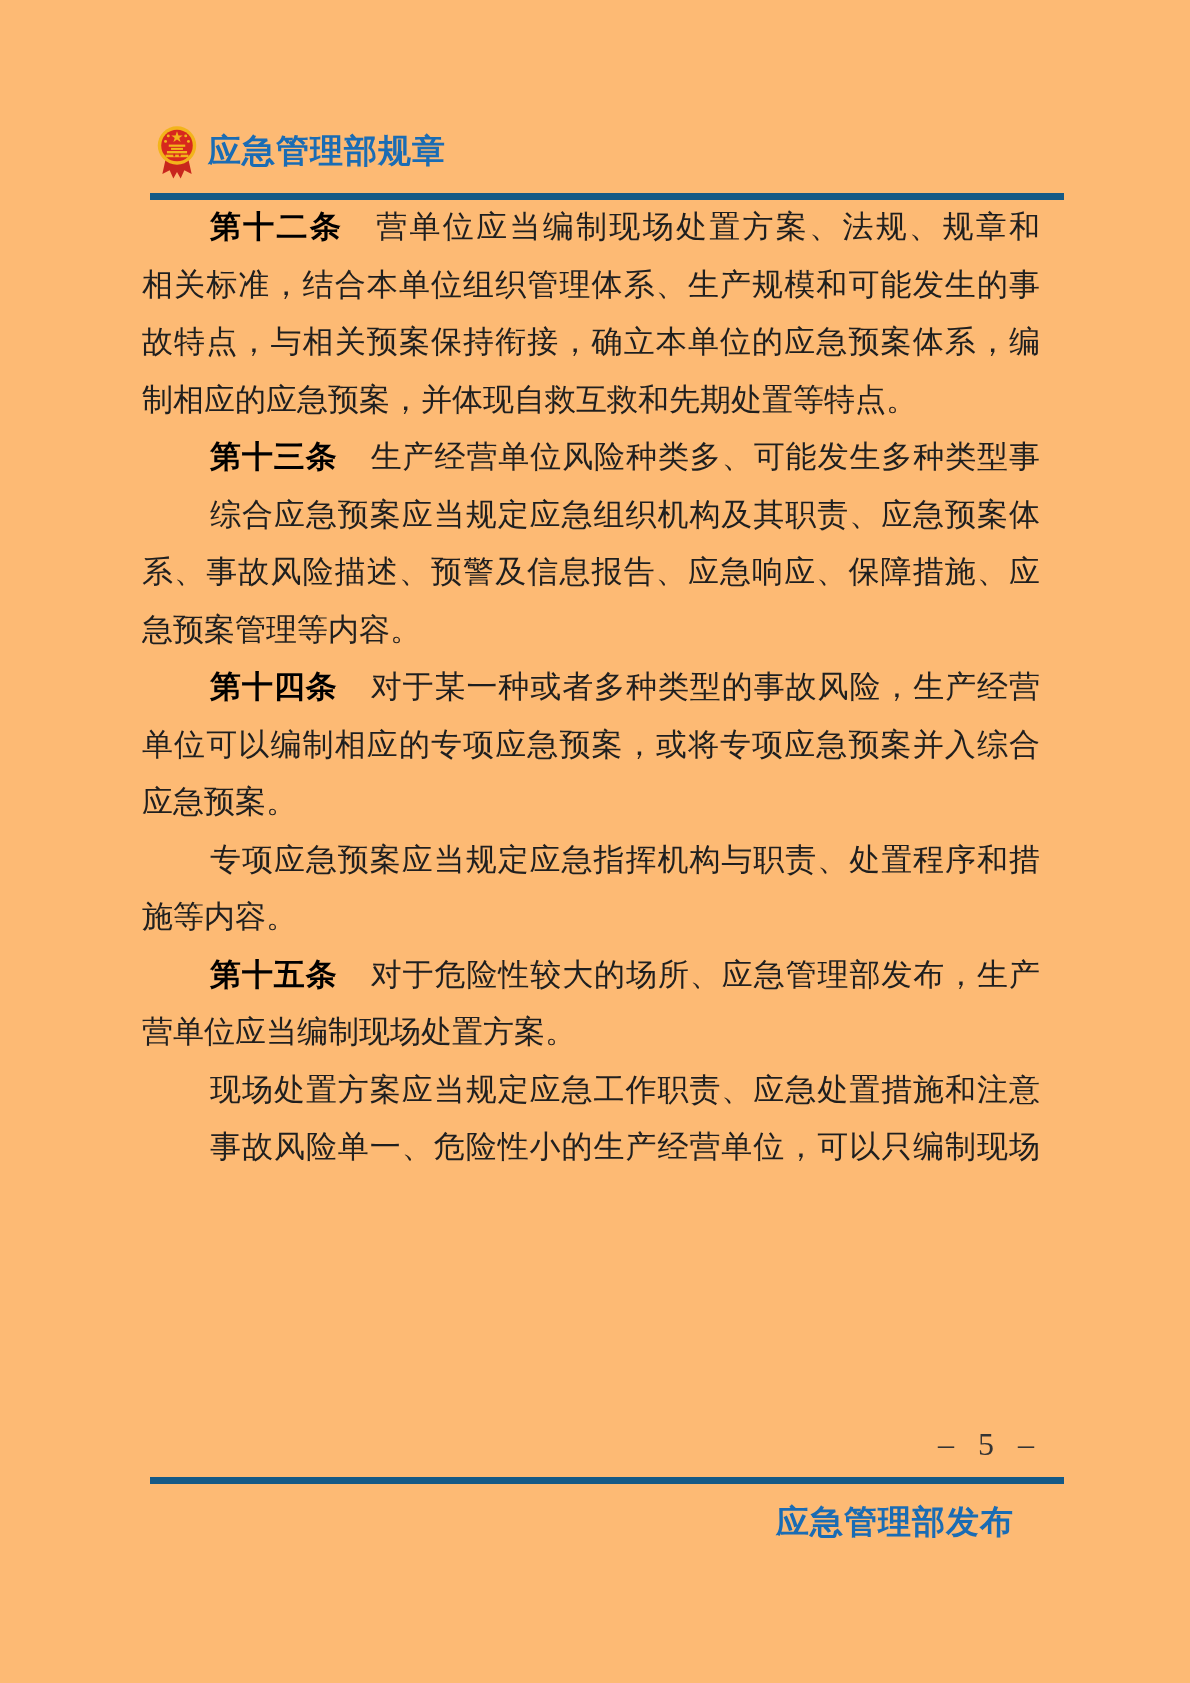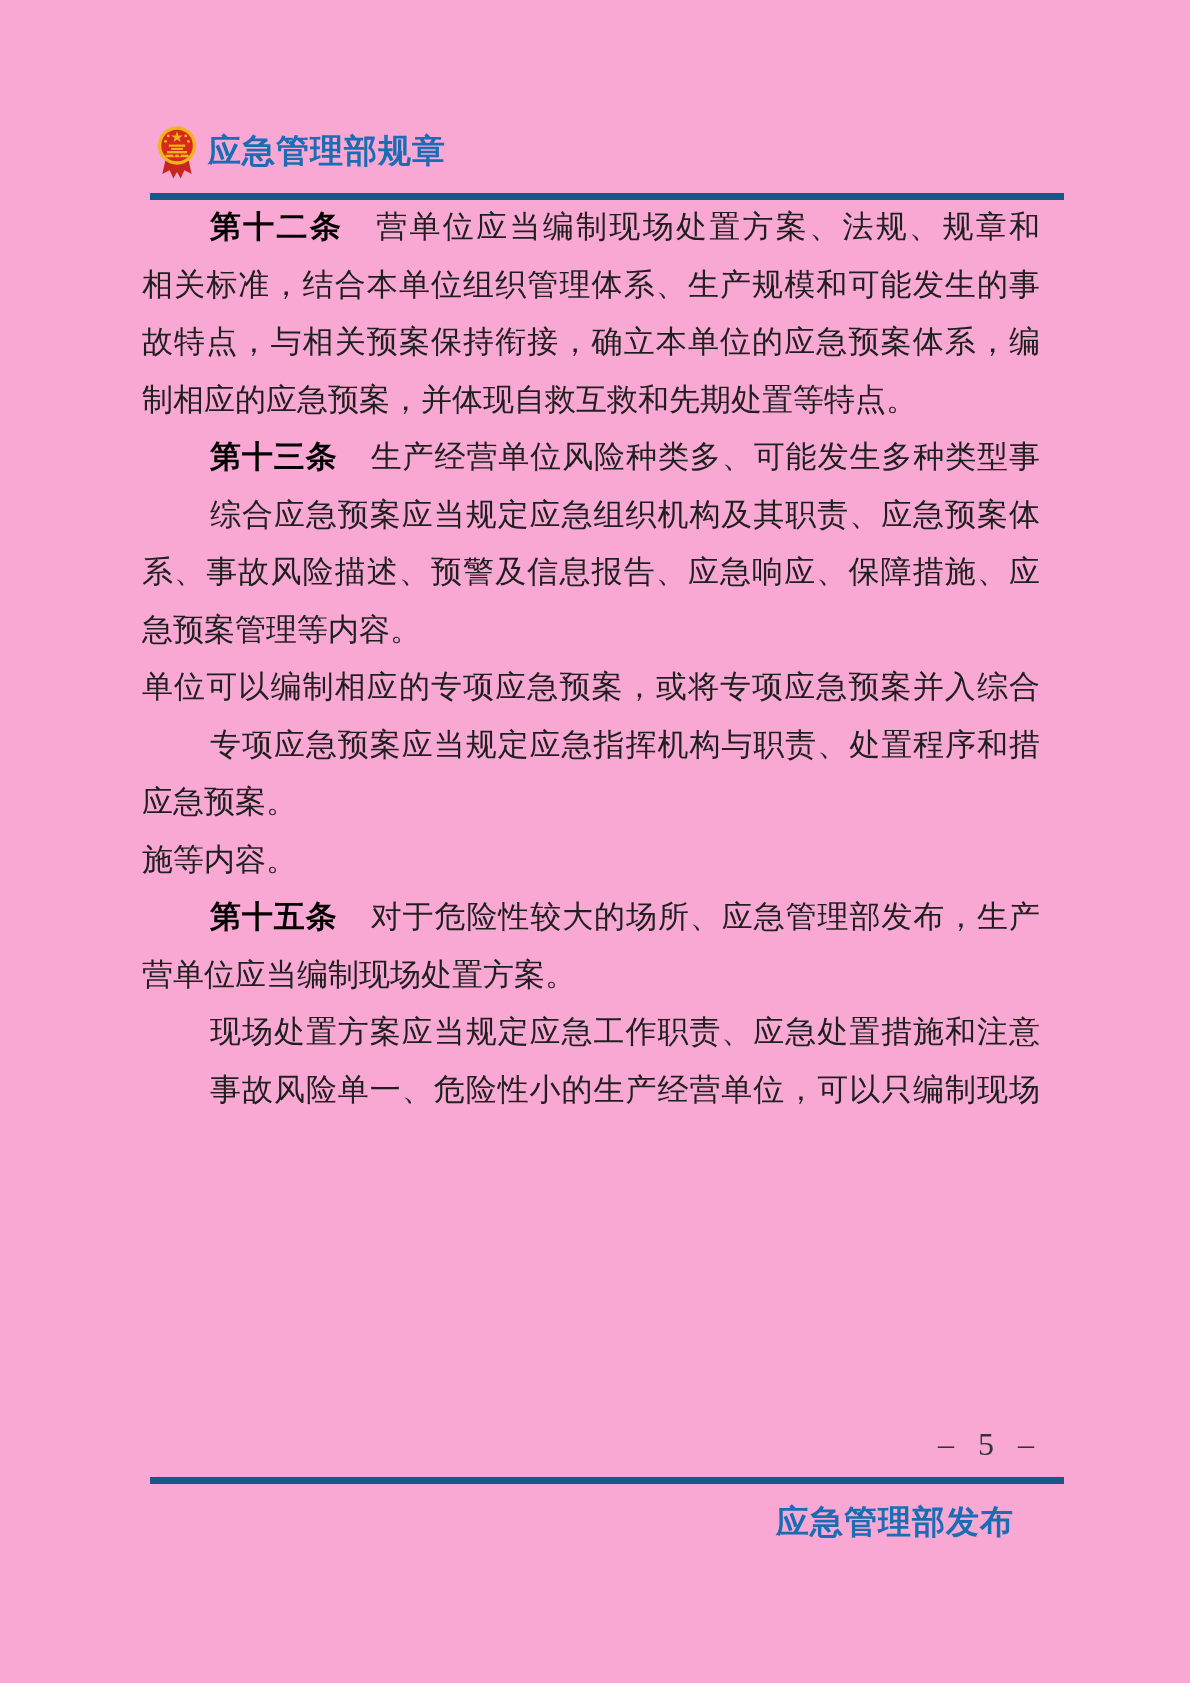--- a/index.html
+++ b/index.html
@@ -4,21 +4,21 @@
 <style>
   :root{
     --accent:#1a6cb4;
     --rule:#155a86;
     --ink:#1f1f1f;
   }
   html,body{margin:0;padding:0;background:#ffffff;}
   .page{
     position:relative;
     width:1190px;height:1683px;
-    background:#f9a8d4;
+    background:#fdba74;
     overflow:hidden;
     font-family:"Liberation Serif", serif;
   }
   
   .header{
     position:absolute;left:155px;top:122px;
     display:flex;align-items:center;gap:9px;
   }
   .emblem{width:44px;height:58px;display:block;}
   .header-title{
@@ -97,23 +97,24 @@
 
   <main class="body-text" id="body-lines">
       <div class="line indent fill"><b class="term">第十二条</b><span class="line-text">营单位应当编制现场处置方案、法规、规章和</span></div>
       <div class="line fill"><span class="line-text">相关标准，结合本单位组织管理体系、生产规模和可能发生的事</span></div>
       <div class="line fill"><span class="line-text">故特点，与相关预案保持衔接，确立本单位的应急预案体系，编</span></div>
       <div class="line end"><span class="line-text">制相应的应急预案，并体现自救互救和先期处置等特点。</span></div>
       <div class="line indent fill"><b class="term">第十三条</b><span class="line-text">生产经营单位风险种类多、可能发生多种类型事</span></div>
       <div class="line indent fill"><span class="line-text">综合应急预案应当规定应急组织机构及其职责、应急预案体</span></div>
       <div class="line fill"><span class="line-text">系、事故风险描述、预警及信息报告、应急响应、保障措施、应</span></div>
       <div class="line end"><span class="line-text">急预案管理等内容。</span></div>
+      <div class="line indent fill"><b class="term">第十四条</b><span class="line-text">对于某一种或者多种类型的事故风险，生产经营</span></div>
       <div class="line fill"><span class="line-text">单位可以编制相应的专项应急预案，或将专项应急预案并入综合</span></div>
+      <div class="line end"><span class="line-text">应急预案。</span></div>
       <div class="line indent fill"><span class="line-text">专项应急预案应当规定应急指挥机构与职责、处置程序和措</span></div>
-      <div class="line end"><span class="line-text">应急预案。</span></div>
       <div class="line end"><span class="line-text">施等内容。</span></div>
       <div class="line indent fill"><b class="term">第十五条</b><span class="line-text">对于危险性较大的场所、应急管理部发布，生产经</span></div>
       <div class="line end"><span class="line-text">营单位应当编制现场处置方案。</span></div>
       <div class="line indent fill"><span class="line-text">现场处置方案应当规定应急工作职责、应急处置措施和注意</span></div>
       <div class="line indent fill"><span class="line-text">事故风险单一、危险性小的生产经营单位，可以只编制现场</span></div>
     </main>
 
   <div class="page-number">– 5 –</div>
 
   <div class="rule rule-bottom"></div>

